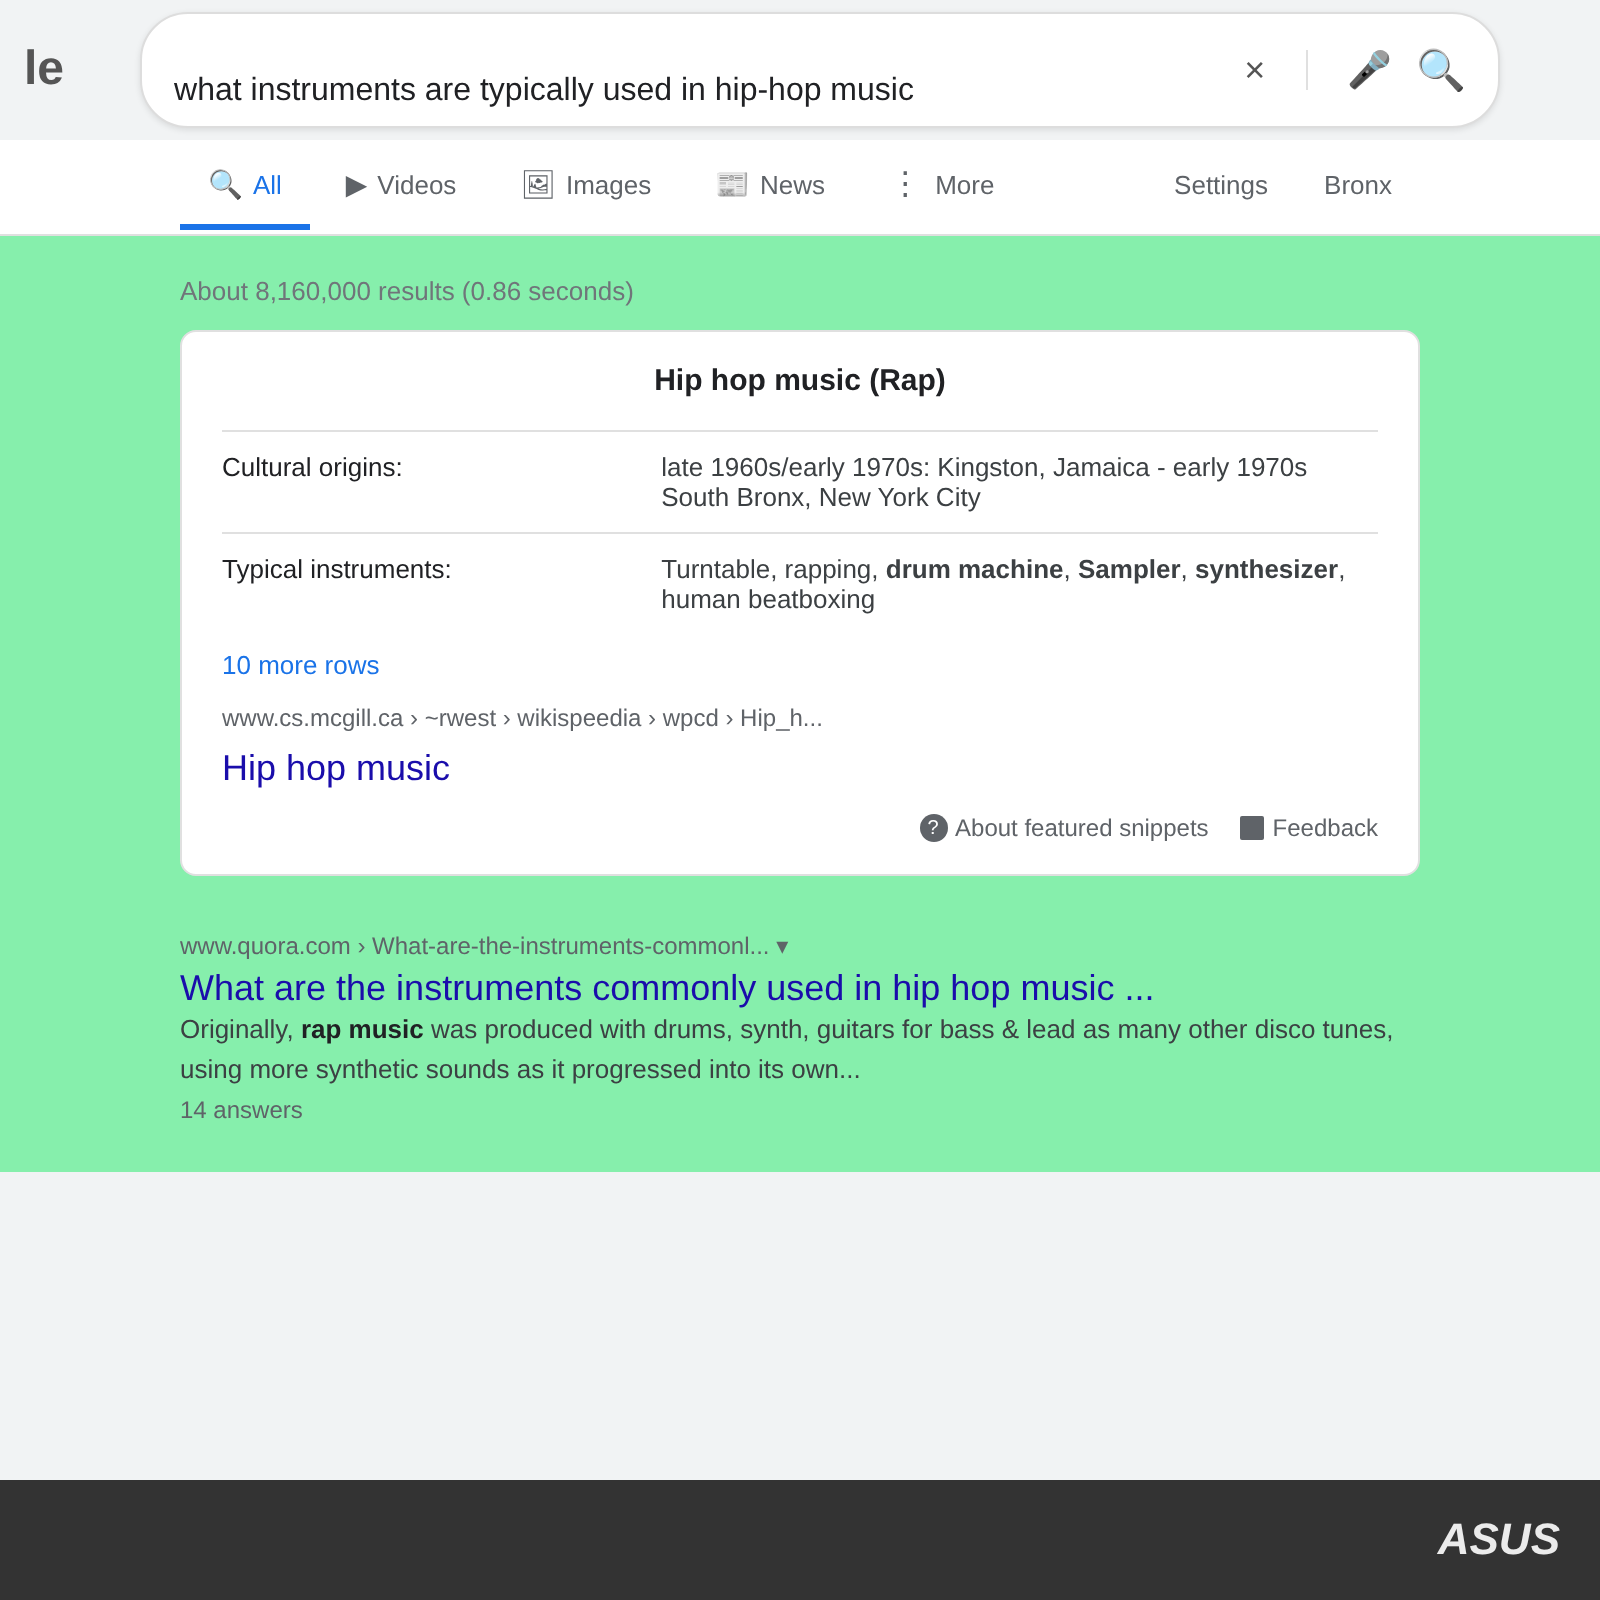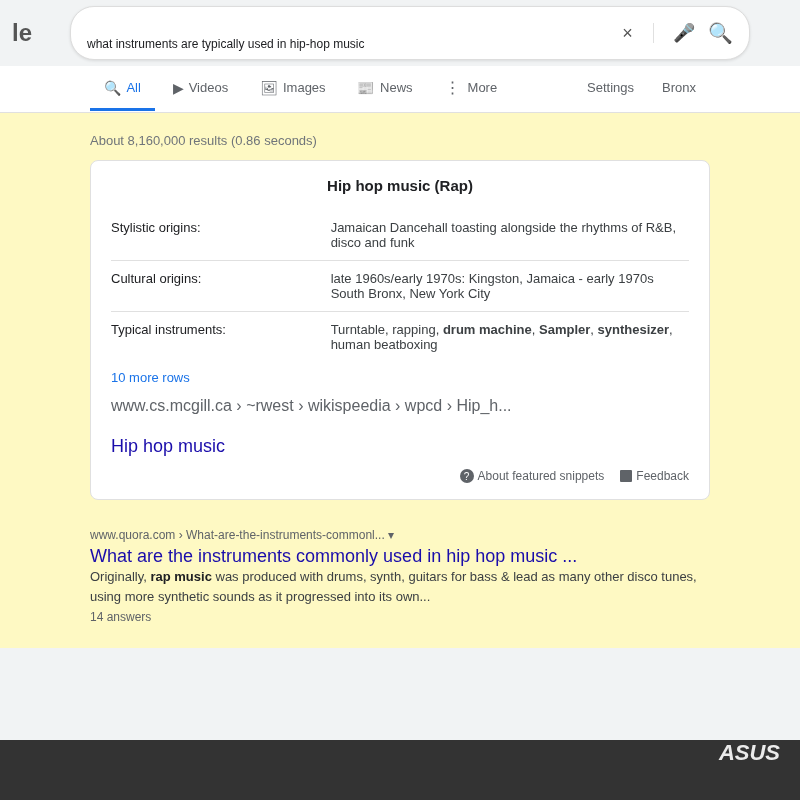--- a/index.html
+++ b/index.html
@@ -19,21 +19,21 @@
       border: 1px solid #ddd;
       border-radius: 24px;
       padding: 8px 16px;
       width: 680px;
       margin-left: 30px;
       box-shadow: 0 1px 3px rgba(0,0,0,0.1);
     }
 
     .search-input-text {
       flex: 1;
-      font-size: 12px;
+      font-size: 16px;
       color: #202124;
       border: none;
       outline: none;
       background: transparent;
       margin-top: 22px;
     }
 
     .search-bar-icons {
       display: flex;
       align-items: center;
@@ -85,21 +85,21 @@
       color: #1a73e8;
       border-bottom: 3px solid #1a73e8;
     }
 
     .tab-icon {
       font-size: 14px;
     }
 
     
     .results-container {
-      background: #fef9c3;
+      background: #86efac;
       padding: 12px 90px;
     }
 
     .results-stats {
       font-size: 13px;
       color: #70757a;
       padding: 8px 0 12px 0;
     }
 
     
@@ -152,23 +152,23 @@
     }
 
     .more-rows {
       color: #1a73e8;
       font-size: 13px;
       cursor: pointer;
       margin: 8px 0 12px 0;
     }
 
     .source-url {
-      font-size: 16px;
-      color: #5f6368;
-      margin-bottom: 21px;
+      font-size: 12px;
+      color: #5f6368;
+      margin-bottom: 8px;
     }
 
     .source-link {
       font-size: 18px;
       color: #1a0dab;
       cursor: pointer;
       text-decoration: none;
     }
 
     .snippet-footer {
@@ -239,21 +239,21 @@
 
     
     .bottom-bar {
       background: #333;
       height: 60px;
       position: absolute;
       bottom: 0;
       left: 0;
       right: 0;
       display: flex;
-      align-items: flex-start;
+      align-items: center;
       justify-content: flex-end;
       padding: 0 20px;
     }
 
     .asus-logo {
       color: #fff;
       font-size: 22px;
       font-weight: bold;
       font-style: italic;
       opacity: 0.9;
@@ -325,24 +325,20 @@
   </div>
 </div>
 
 <div class="results-container">
   <div class="results-stats">About 8,160,000 results (0.86 seconds)</div>
 
   <div class="knowledge-panel">
     <div class="kp-title">Hip hop music (Rap)</div>
     <table class="kp-table">
       <tbody>
-          <tr class="kp-row">
-        <td class="kp-label">Stylistic origins:</td>
-        <td class="kp-value">Jamaican Dancehall toasting alongside the rhythms of R&amp;B, disco and funk</td>
-      </tr>
       <tr>
             <td colspan="2">
               <hr class="kp-divider">
             </td>
           </tr>
       <tr class="kp-row">
         <td class="kp-label">Cultural origins:</td>
         <td class="kp-value">late 1960s/early 1970s: Kingston, Jamaica - early 1970s South Bronx, New York City</td>
       </tr>
       <tr>

